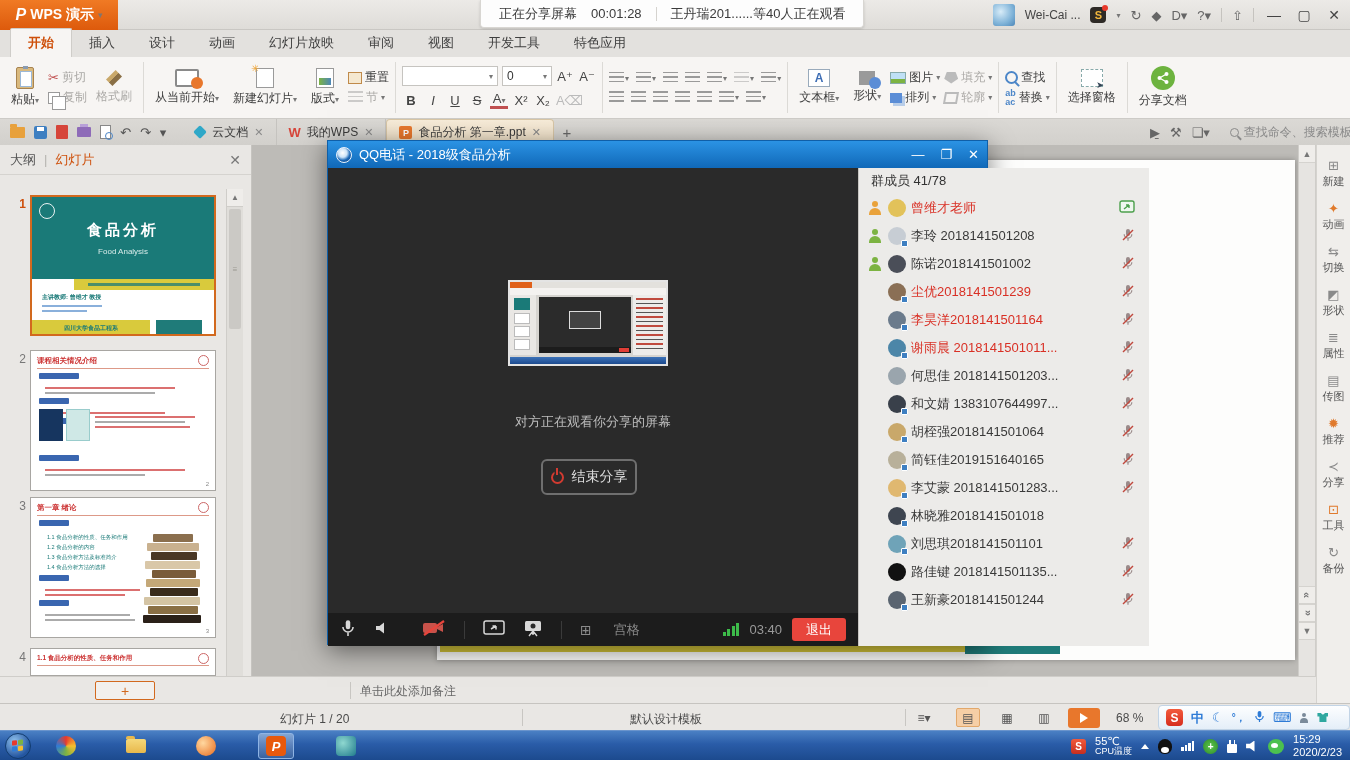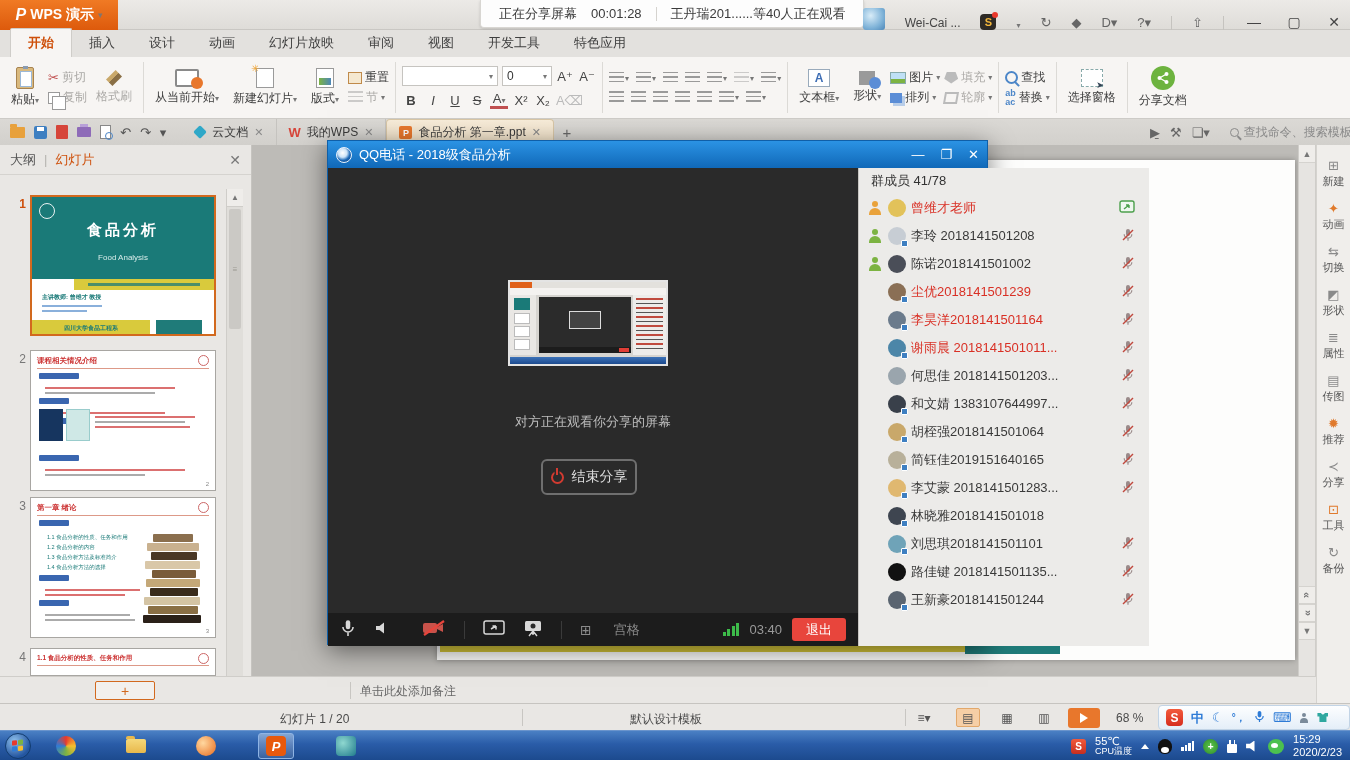--- a/index.html
+++ b/index.html
@@ -8,21 +8,21 @@
 i,em{font-style:normal}
 
 
 #titlebar{position:absolute;left:0;top:0;width:1350px;height:30px;background:linear-gradient(#ECEAE7,#DEDCD8);border-bottom:1px solid #C9C7C3}
 #wps-logo{position:absolute;left:0;top:0;width:118px;height:30px;background:linear-gradient(#F07A24,#DD5A0C);color:#fff;font-weight:bold;font-size:14px;display:flex;align-items:center;justify-content:center;gap:4px}
 #wps-logo .p-mark{font-style:italic;font-weight:bold;font-size:16px}
 #wps-logo .caret{font-size:9px;opacity:.9}
 #share-pill{position:absolute;left:480px;top:0;height:28px;background:#FDFDFD;border:1px solid #D8D6D2;border-top:none;border-radius:0 0 4px 4px;display:flex;align-items:center;gap:14px;padding:0 18px;box-shadow:0 1px 3px rgba(0,0,0,.15)}
 #share-pill .sep{width:1px;height:14px;background:#D5D3CF}
 #share-pill span{font-size:13px;color:#3A3A3A}
-#tb-right{position:absolute;right:6px;top:0;height:30px;display:flex;align-items:flex-end;gap:20px;color:#555}
+#tb-right{position:absolute;right:6px;top:0;height:30px;display:flex;align-items:center;gap:10px;color:#555}
 #tb-right .avatar-img{width:22px;height:22px;border-radius:3px;background:radial-gradient(circle at 35% 35%,#D8ECF8,#7FB3D8 60%,#4C86B8)}
 #tb-right .uname{font-size:12px;color:#444}
 #tb-right .sbadge{width:16px;height:16px;border-radius:4px;background:#2E2A26;color:#F2B63C;font-size:11px;font-weight:bold;display:flex;align-items:center;justify-content:center;position:relative}
 #tb-right .sbadge::after{content:"";position:absolute;right:-2px;top:-2px;width:6px;height:6px;border-radius:50%;background:#E8392B}
 #tb-right .ticn{font-size:13px;color:#666}
 #tb-right .vsep{width:1px;height:14px;background:#C5C3BF}
 #tb-right .winbtn{font-size:14px;color:#444;width:20px;text-align:center}
 
 
 #tabrow{position:absolute;left:0;top:30px;width:1350px;height:27px;background:#E3E1DE;display:flex;align-items:flex-end;padding-left:10px}
@@ -110,21 +110,21 @@
 #lp-head .slides{color:#CE500B}
 #lp-head .close{margin-left:auto;color:#777;font-size:14px}
 .tnum{position:absolute;left:12px;font-size:12px;color:#777;width:14px;text-align:right}
 .tnum.sel{color:#CE500B;font-weight:bold}
 .thumb{position:absolute;left:30px;width:186px;background:#fff;border:1px solid #A8A6A2;overflow:hidden}
 .thumb.sel{border:2px solid #D2691E}
 .t-logo{width:16px;height:16px;border-radius:50%;border:1.5px solid rgba(255,255,255,.9);position:absolute;left:7px;top:6px}
 .t-logo.red{border-color:#C66;width:11px;height:11px}
 .t1-top{height:82px;background:#1A7A78;position:relative;text-align:center}
 .t1-title{padding-top:24px;color:#fff;font-size:15px;font-weight:bold;letter-spacing:3px}
-.t1-sub{color:#D8ECEA;font-size:8px;margin-top:13px}
+.t1-sub{color:#D8ECEA;font-size:8px;margin-top:7px}
 .t1-banner{height:11px;display:flex}
 .t1-banner .wh{width:42px;background:#fff}
 .t1-banner .yl{flex:1;background:#D9CA3C;display:flex;align-items:center;justify-content:center}
 .t1-banner .yl i{width:80%;height:3px;background:#1A7A78;opacity:.75}
 .t1-body{height:30px;background:#fff;padding:3px 0 0 10px}
 .t1-lect{font-size:6px;color:#1A7A78;font-weight:bold}
 .tline{display:block;height:2.5px;background:#4C86C8;opacity:.65;margin-top:2.5px}
 .w60{width:60px}.w45{width:45px}
 .t1-foot{height:16px;display:flex}
 .t1-foot .yl{width:118px;background:#D9CA3C;color:#1A7A78;font-size:6px;font-weight:bold;display:flex;align-items:center;justify-content:center}

